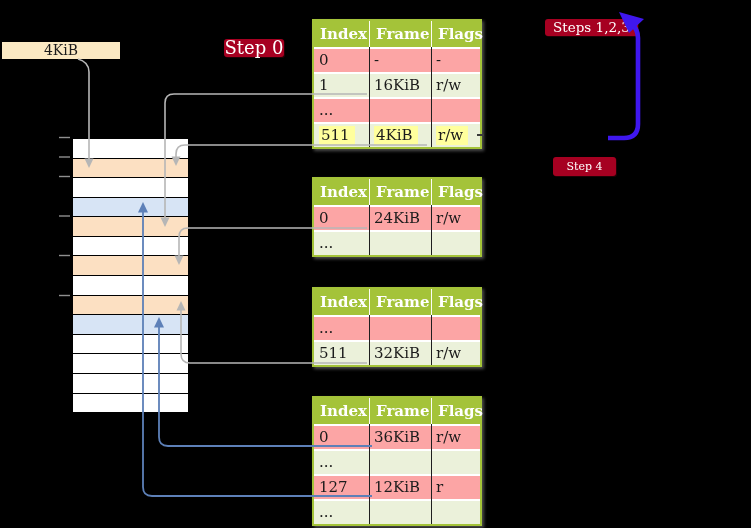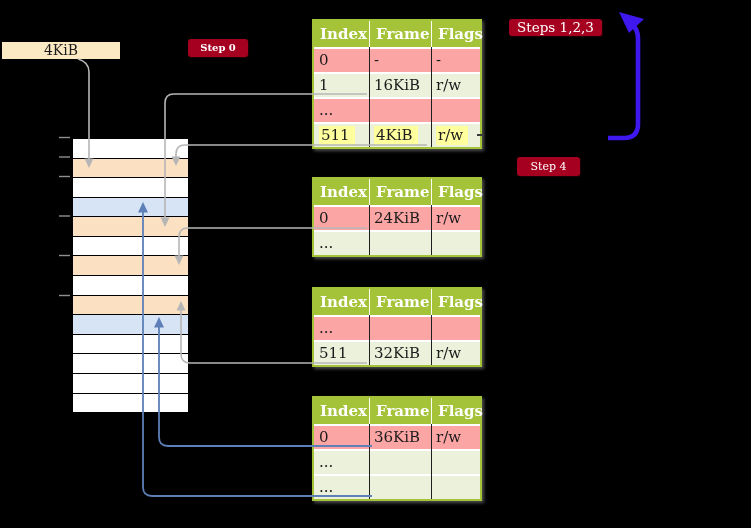--- a/index.html
+++ b/index.html
@@ -10,24 +10,25 @@
   .abs{position:absolute;}
   
   #frame-box{
     left:2px;top:42px;width:118px;height:17px;background:var(--cream);
     color:#1b1b1b;font-size:14px;line-height:17px;text-align:center;
   }
   
   .badge{
     color:#fff;text-align:center;border-radius:3px;
     box-shadow:1px 1px 0 rgba(60,0,10,.55);
+    margin-left:36px;
   }
   .badge.red{background:var(--badge-red);}
   .badge.blue{background:var(--badge-blue);box-shadow:1px 1px 0 rgba(20,0,90,.6);}
-  #badge-step0{left:188px;top:39px;width:60px;height:18px;font-size:10px;line-height:18px;font-weight:bold;}
+  #badge-step0{left:188px;top:39px;width:60px;height:18px;font-size:18px;line-height:18px;}
   #badge-steps123{left:509px;top:19px;width:93px;height:17px;font-size:13.5px;line-height:17px;}
   #badge-steps1234{left:649px;top:18px;width:102px;height:19px;font-size:14px;line-height:19px;}
   #badge-step4{left:517px;top:157px;width:63px;height:19px;font-size:11px;line-height:19px;}
   
   #memory-strip{
     left:71px;top:137px;width:115px;height:273px;
     border:2px solid #000;background:#fff;
     display:flex;flex-direction:column;
   }
   .mrow{flex:1 1 0;border-top:1px solid #000;}
@@ -179,20 +180,25 @@
         <div class="trow">
           <div class="cell c0">0</div>
           <div class="cell c1">36KiB</div>
           <div class="cell c2">r/w</div>
         </div>
         <div class="trow shade">
           <div class="cell c0">...</div>
           <div class="cell c1"></div>
           <div class="cell c2"></div>
         </div>
+        <div class="trow">
+          <div class="cell c0">127</div>
+          <div class="cell c1">12KiB</div>
+          <div class="cell c2">r</div>
+        </div>
         <div class="trow shade">
           <div class="cell c0">...</div>
           <div class="cell c1"></div>
           <div class="cell c2"></div>
         </div>
         <div class="vsep" style="left: 55px;"></div>
         <div class="vsep" style="left: 117px;"></div>
       </div>
     </div>
 

